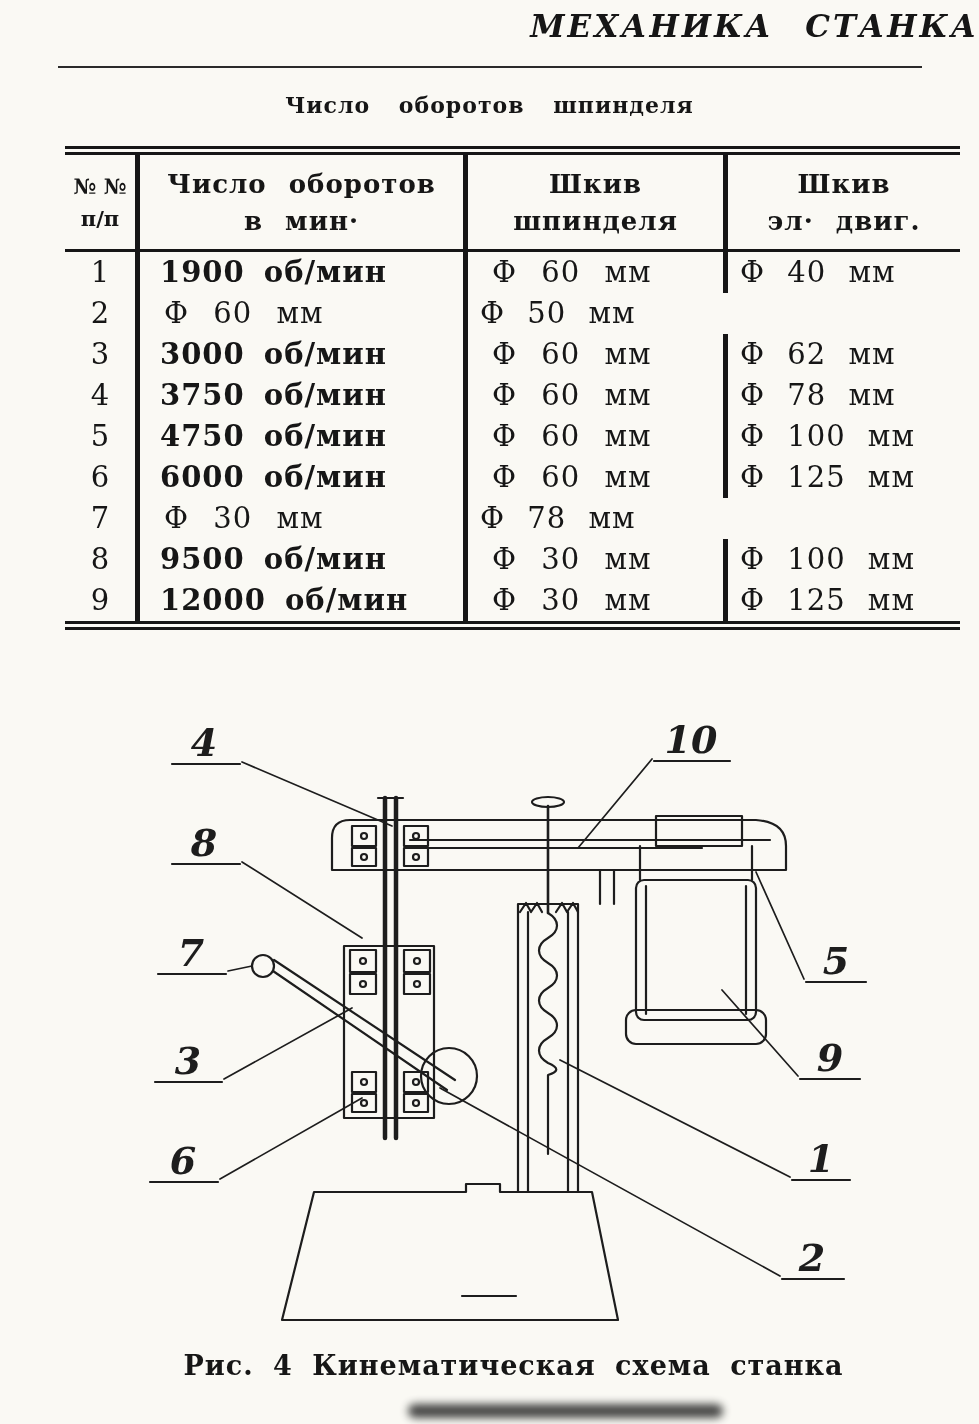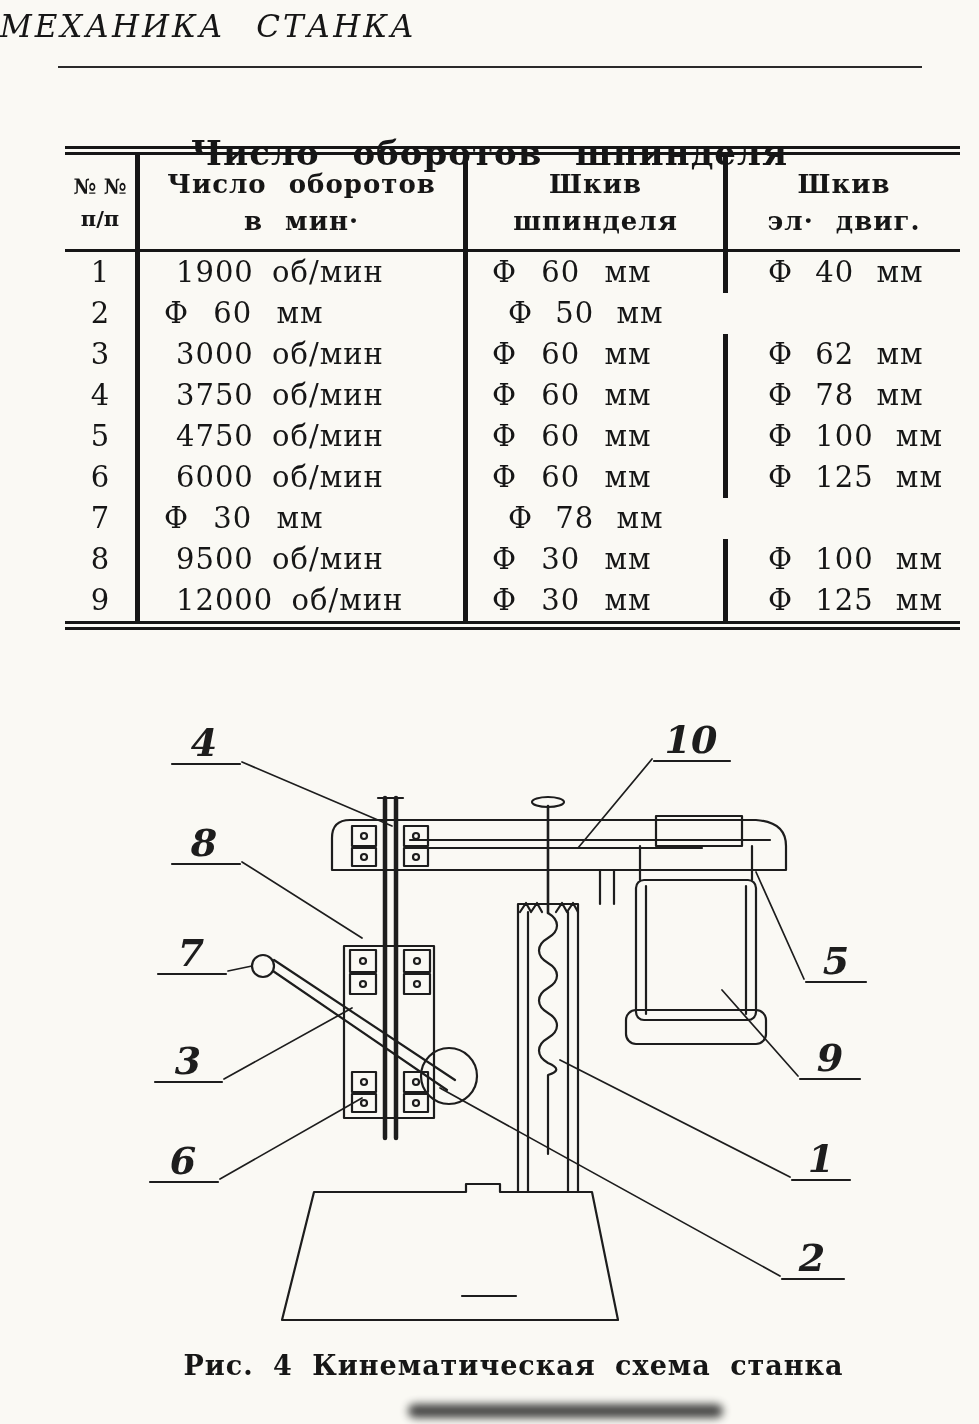--- a/index.html
+++ b/index.html
@@ -6,48 +6,48 @@
   html,body { width:979px; height:1424px; }
   body {
     position:relative;
     background:#faf9f4;
     color:#161616;
     font-family:"DejaVu Serif","Liberation Serif",serif;
     overflow:hidden;
   }
   .page-title {
     position:absolute; top:8px; left:0; width:100%;
-    text-align:left;
-    font-size:31px; font-weight:normal; font-style:italic;
+    text-align:right;
+    font-size:31px; font-weight:bold; font-style:italic;
     letter-spacing:3px; word-spacing:18px;
   }
   .title-rule {
     position:absolute; top:66px; left:58px; width:864px; height:2px;
     background:#2a2a2a;
   }
   .subtitle {
     position:absolute; top:92px; left:0; width:100%;
     text-align:center;
-    font-size:34px; font-weight:bold;
-    letter-spacing:1px; word-spacing:20px;margin-top:41px;
+    font-size:22px; font-weight:bold;
+    letter-spacing:1px; word-spacing:20px;
   }
   .speed-table {
     position:absolute; top:146px; left:65px; width:895px;
   }
   .double-rule {
     height:9px;
     border-top:3px solid #161616;
     border-bottom:3px solid #161616;
   }
   .single-rule { height:3px; background:#161616; }
   .trow { display:grid; grid-template-columns:75px 328px 260px 1fr; }
   .c-num     { border-right:5px solid #161616; text-align:center; }
-  .c-rpm     { border-right:5px solid #161616; padding-left:36px; letter-spacing:1px; word-spacing:8px; }
+  .c-rpm     { border-right:5px solid #161616; padding-left:20px; letter-spacing:1px; word-spacing:8px;font-weight:bold; }
   .c-spindle { border-right:5px solid #161616; padding-left:24px; letter-spacing:1px; word-spacing:14px; }
-  .c-motor   { padding-left:40px; letter-spacing:1px; word-spacing:12px; }
+  .c-motor   { padding-left:12px; letter-spacing:1px; word-spacing:12px; }
   .trow.head .cell {
     min-height:94px;
     display:flex; flex-direction:column; justify-content:center; align-items:center;
     gap:7px; font-weight:bold;
   }
   .trow.head .c-num { font-size:21px; }
   .trow.head .c-rpm, .trow.head .c-spindle, .trow.head .c-motor {
     font-size:26px; word-spacing:12px; padding-left:0;
   }
   .trow.body .cell { height:41px; line-height:41px; font-size:29px; }

